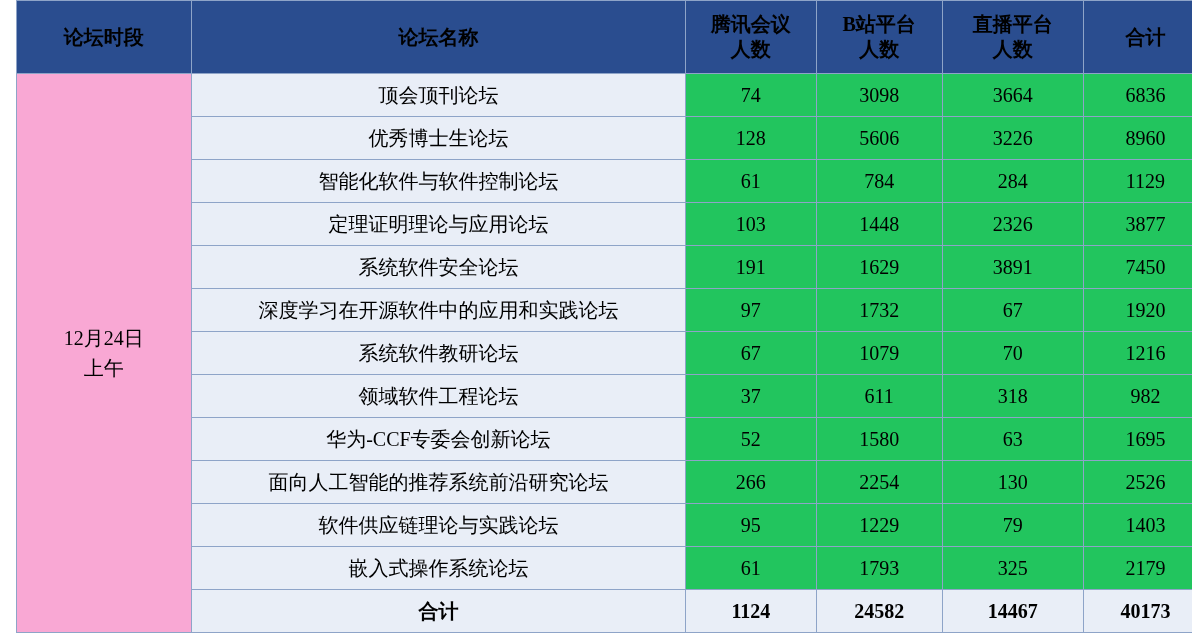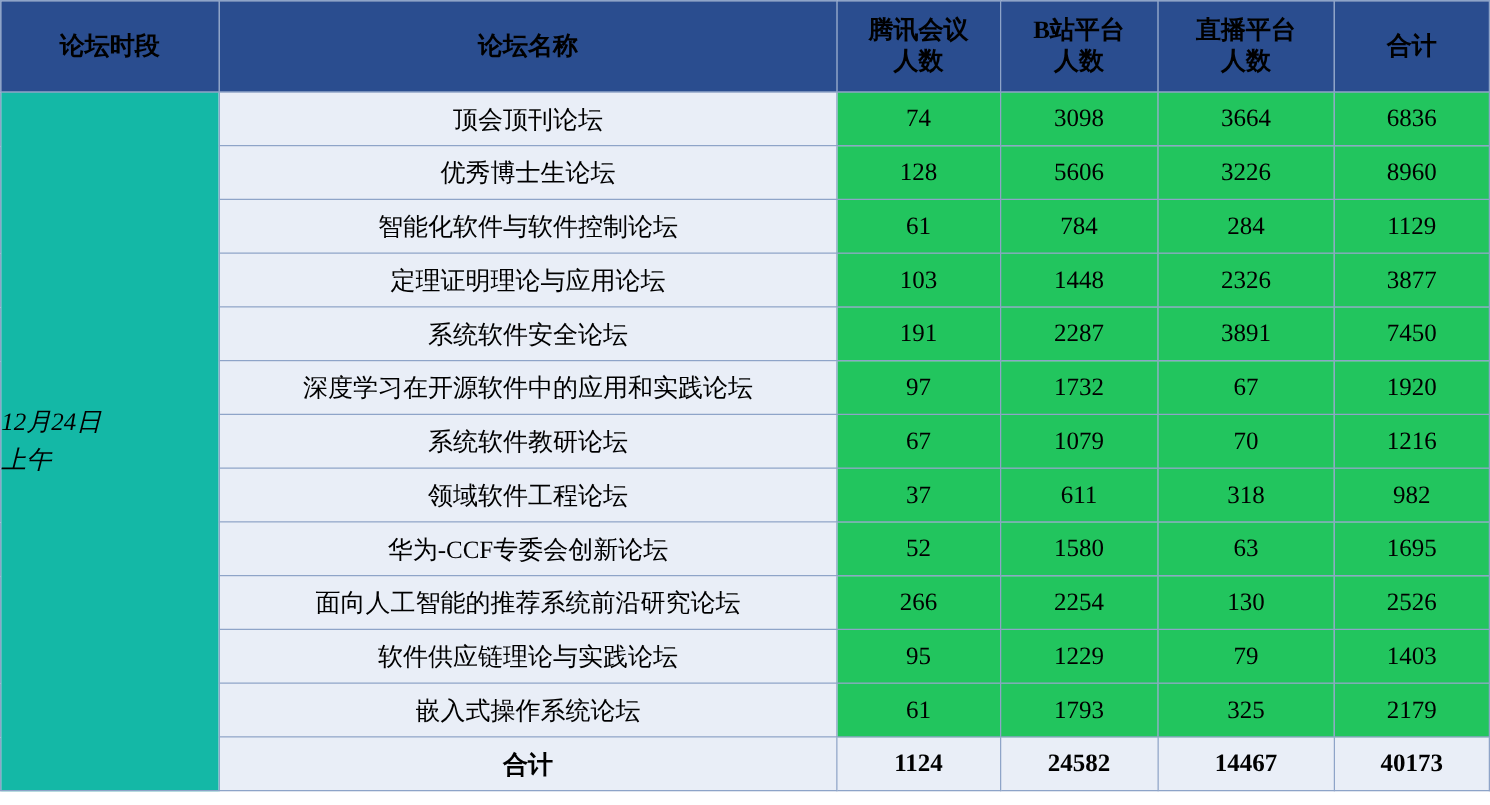--- a/index.html
+++ b/index.html
@@ -10,20 +10,21 @@
   body {
     font-family: "Liberation Serif", "DejaVu Serif", serif;
     width: 1192px;
     height: 644px;
     overflow: hidden;
   }
   #table-wrap {
     width: 1048px;
     height: 644px;
     box-sizing: border-box;
+    padding-left: 16px;
   }
   table.forum-table {
     border-collapse: collapse;
     width: 1192px;
     table-layout: fixed;
   }
   table.forum-table col.c-period { width: 166px; }
   table.forum-table col.c-name   { width: 470px; }
   table.forum-table col.c-tm     { width: 124px; }
   table.forum-table col.c-bili   { width: 120px; }
@@ -43,26 +44,25 @@
     font-weight: bold;
     text-align: center;
     height: 72px;
     line-height: 1.25;
     border: 1px solid #2a4d8f;
     font-size: 21px;
   }
   thead th .hdr-line { display: block; }
 
   td.period-cell {
-    background: #14b8a6;
-    text-align: left;
+    background: #f9a8d4;
+    text-align: center;
     vertical-align: middle;
     line-height: 1.5;
     font-size: 20px;
-    font-style: italic;
   }
   td.period-cell .p-line { display: block; }
 
   td.name-cell {
     background: #e9eef7;
     text-align: center;
     padding-left: 14px;
     height: 42px;
     vertical-align: middle;
     white-space: nowrap;
@@ -146,21 +146,21 @@
       <tr>
         <td class="name-cell">定理证明理论与应用论坛</td>
         <td class="num-cell">103</td>
         <td class="num-cell">1448</td>
         <td class="num-cell">2326</td>
         <td class="num-cell">3877</td>
       </tr>
       <tr>
         <td class="name-cell">系统软件安全论坛</td>
         <td class="num-cell">191</td>
-        <td class="num-cell">2287</td>
+        <td class="num-cell">1629</td>
         <td class="num-cell">3891</td>
         <td class="num-cell">7450</td>
       </tr>
       <tr>
         <td class="name-cell">深度学习在开源软件中的应用和实践论坛</td>
         <td class="num-cell">97</td>
         <td class="num-cell">1732</td>
         <td class="num-cell">67</td>
         <td class="num-cell">1920</td>
       </tr>

